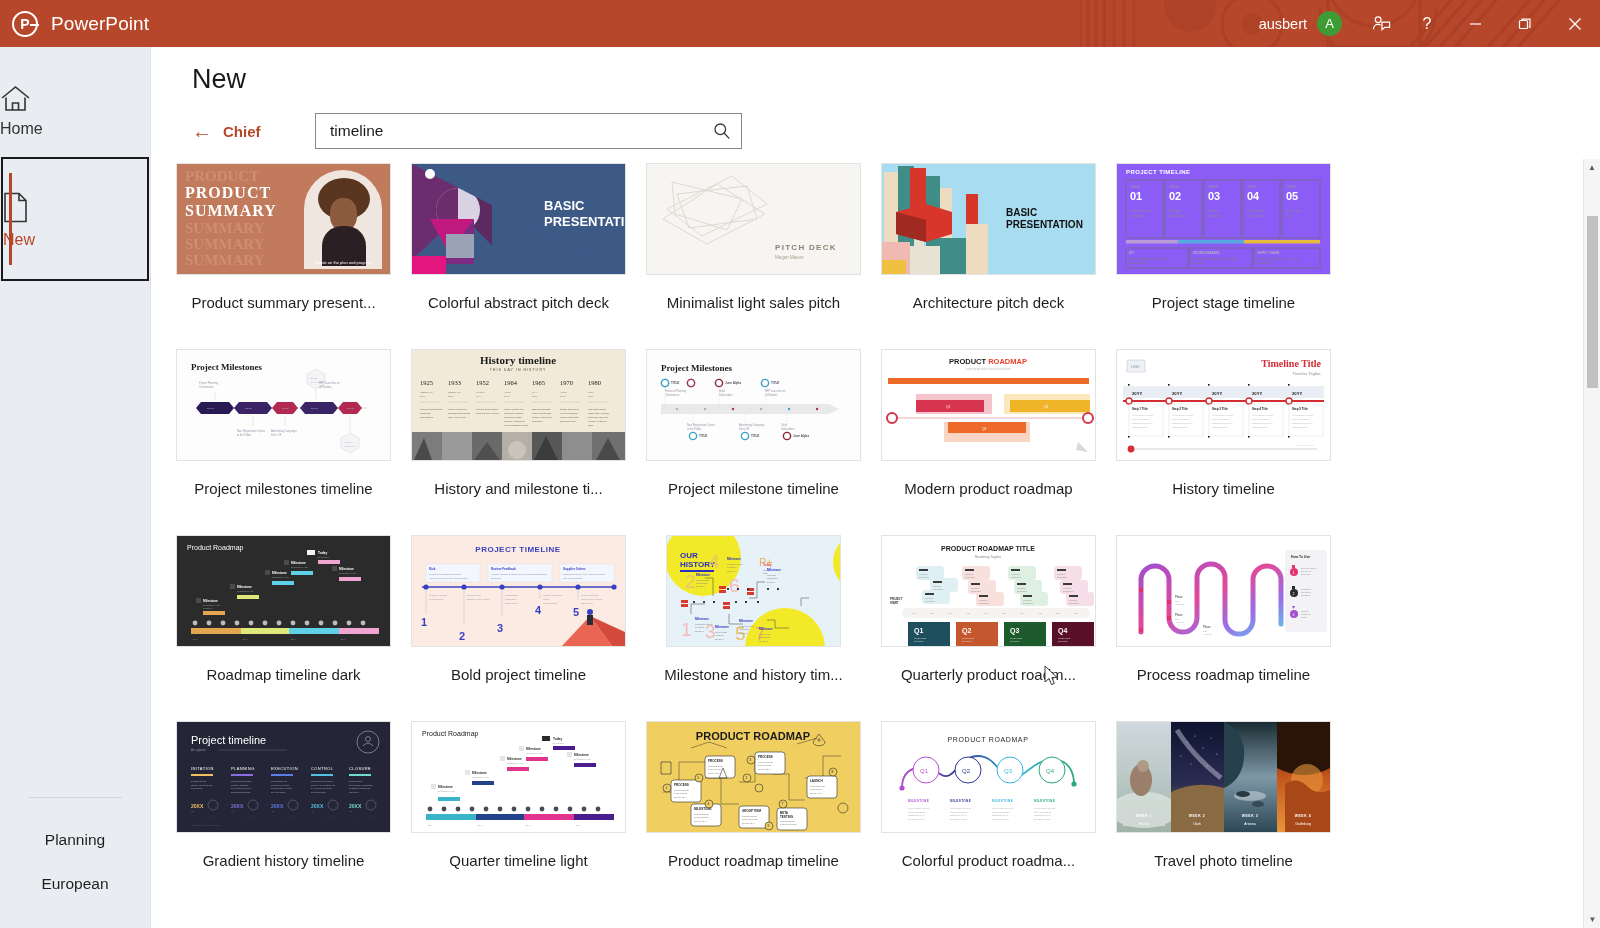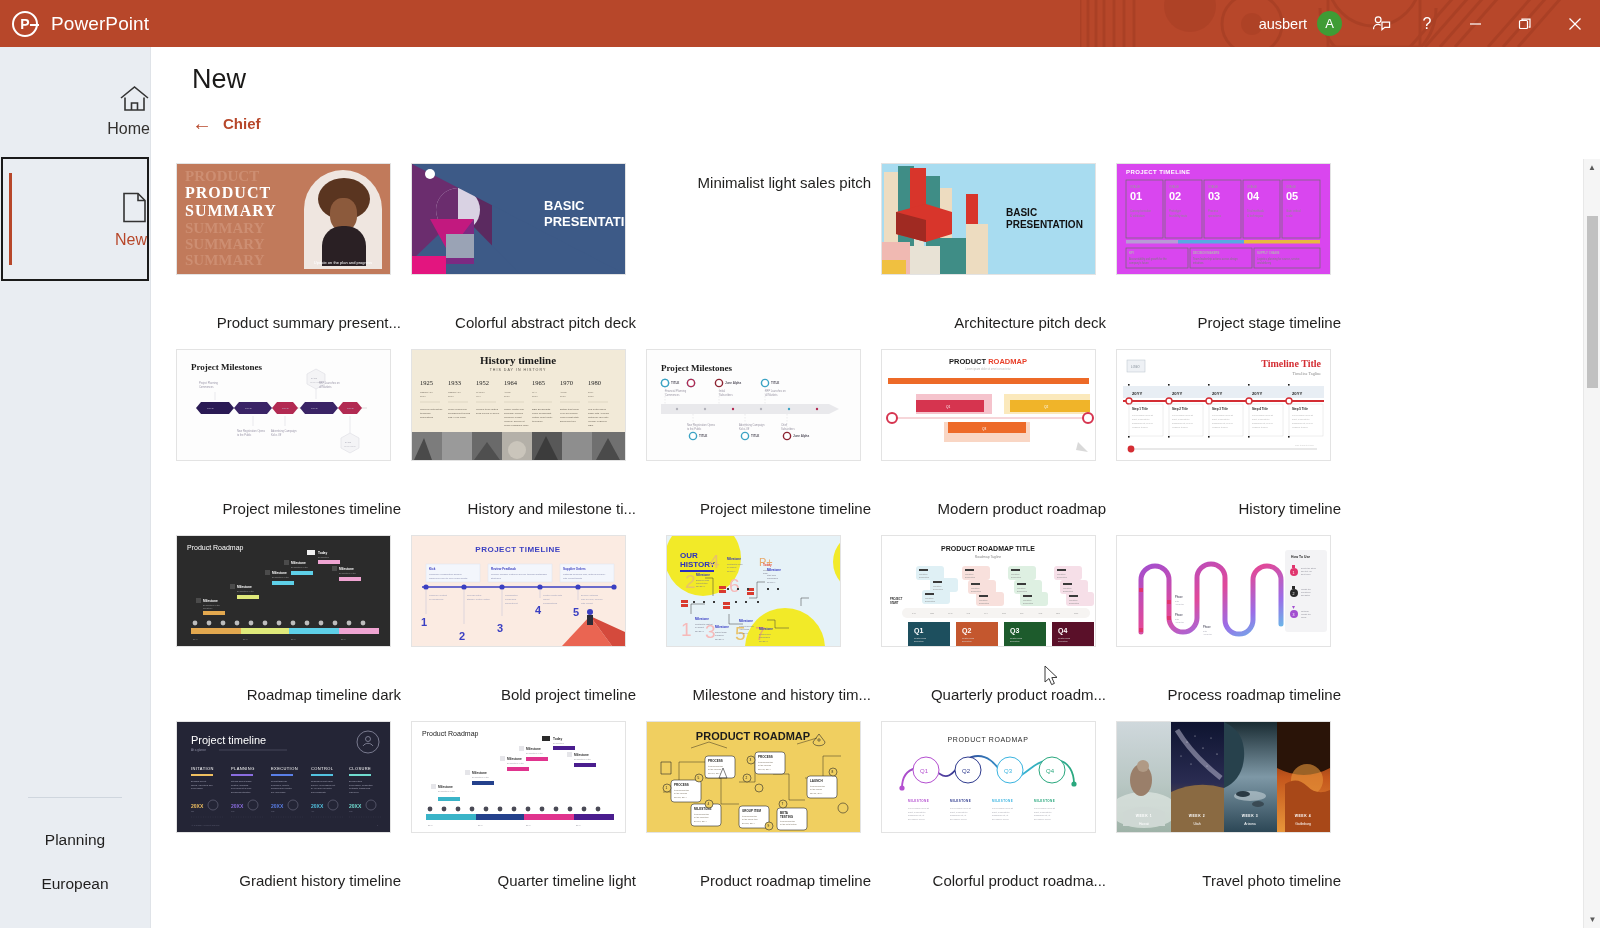--- a/index.html
+++ b/index.html
@@ -49,21 +49,21 @@
   .body-area { position: absolute; top: 47px; left: 0; width: 1600px; height: 881px; }
 
   
   .sidebar {
     position: absolute; left: 0; top: 0; width: 151px; height: 881px;
     background: #e9edf2; border-right: 1px solid #dfe3e8;
     display: flex; flex-direction: column;
   }
   .nav-item {
     position: relative; height: 98px; display: flex; flex-direction: column;
-    align-items: flex-end; justify-content: center; gap: 8px;
+    align-items: flex-start; justify-content: center; gap: 8px;
     font-size: 16px; color: #33312f; cursor: default;
   }
   .nav-item .ic { height: 34px; display: flex; align-items: flex-end; }
   .nav-item.selected {
     border: 2px solid #1a1a1a; color: #b7472a;
     height: 124px; margin: 0 1px;
   }
   .nav-item.selected::before {
     content: ""; position: absolute; left: 6px; top: 14px; bottom: 14px;
     width: 3px; background: #b7472a;
@@ -106,21 +106,21 @@
   
   .gridwrap {
     position: absolute; left: 0; top: 112px; width: 1449px; height: 769px;
     overflow: hidden;
   }
   .grid {
     display: grid; grid-template-columns: repeat(5, 235px);
     column-gap: 0; row-gap: 0; padding-left: 15px;
     justify-content: start;
   }
-  .cell { width: 235px; height: 186px; display: flex; flex-direction: column; align-items: flex-end; gap: 20px; }
+  .cell { width: 235px; height: 186px; display: flex; flex-direction: column; align-items: center; }
   .thumb-wrap { width: 235px; height: 120px; display: flex; align-items: center; justify-content: center; }
   .thumb {
     background: #fff; box-shadow: 0 0 0 1px #e3e3e3;
     overflow: hidden; position: relative;
   }
   .cap {
     margin-top: 15px; font-size: 15px; color: #201f1e; text-align: center;
     white-space: nowrap;
   }
 
@@ -248,20 +248,29 @@
 
   <div class="main">
 
     <div class="page-title">New</div>
 
     <div class="searchrow">
       <div class="back-link">
         <span class="back-arrow">←</span>
         <span>Chief</span>
       </div>
+      <div class="searchbox">
+        <input type="text" value="timeline" placeholder="Search for online templates and themes" style="">
+        <span class="mag">
+          <svg width="18" height="18" viewBox="0 0 18 18" fill="none" stroke="#3b3a39" stroke-width="1.3">
+            <circle cx="7.3" cy="7.3" r="5.3"></circle>
+              <line x1="11.3" y1="11.3" x2="16.3" y2="16.6"></line>
+          </svg>
+        </span>
+      </div>
     </div>
 
     <div class="gridwrap">
       <div class="grid">
 
         <div class="cell">
           <div class="thumb-wrap">
               <div class="thumb" style="width:213px;height:110px;background:#c17a5b">
             <div class="txt" style="left:8px;top:4px;font-size:15px;font-weight:bold;color:#cd8e72;font-family:'Liberation Serif',serif">PRODUCT</div>
             <div class="txt" style="left:8px;top:20px;font-size:16px;font-weight:bold;color:#ffffff;font-family:'Liberation Serif',serif;letter-spacing:1px">PRODUCT</div>
@@ -297,20 +306,34 @@
               <circle cx="18" cy="10" r="5" fill="#ffffff"></circle>
               <text x="132" y="46" fill="#fff" font-size="13" font-weight="bold" font-family="Liberation Sans">BASIC</text>
               <text x="132" y="62" fill="#fff" font-size="13" font-weight="bold" font-family="Liberation Sans">PRESENTATION</text>
             </svg>
           </div>
             </div>
           <div class="cap">Colorful abstract pitch deck</div>
         </div>
 
         <div class="cell">
+          <div class="thumb-wrap">
+              <div class="thumb" style="width:213px;height:110px;background:#f7f5f1">
+            <svg width="213" height="110" viewBox="0 0 213 110" style="position:absolute;left:0;top:0">
+              <g stroke="#ddd9d2" stroke-width="1" fill="none">
+                <path d="M20 45 L85 12 L120 40 L55 72 Z"></path>
+                <path d="M30 30 L100 22 L110 55 L42 64 Z"></path>
+                <path d="M16 55 L70 20 L118 50 L60 80 Z"></path>
+                <path d="M25 18 L95 35 L80 66 L28 50 Z"></path>
+              </g>
+              <text x="128" y="86" fill="#8a8275" font-size="8" font-weight="bold" letter-spacing="1.3" font-family="Liberation Sans">PITCH DECK</text>
+              <text x="128" y="95" fill="#a8a094" font-size="4.5" font-family="Liberation Sans">Megan Mason</text>
+            </svg>
+          </div>
+            </div>
           <div class="cap">Minimalist light sales pitch</div>
         </div>
 
         <div class="cell">
           <div class="thumb-wrap">
               <div class="thumb" style="width:213px;height:110px;background:#a8dcf0">
             <svg width="213" height="110" viewBox="0 0 213 110" style="position:absolute;left:0;top:0">
               <rect x="0" y="0" width="110" height="110" fill="#a8dcf0"></rect>
               <rect x="2" y="8" width="14" height="70" fill="#eddcc0"></rect>
               <rect x="16" y="2" width="16" height="80" fill="#3f8d86"></rect>
@@ -329,21 +352,21 @@
               <text x="124" y="52" fill="#111" font-size="10" font-weight="bold" font-family="Liberation Sans">BASIC</text>
               <text x="124" y="64" fill="#111" font-size="10" font-weight="bold" font-family="Liberation Sans">PRESENTATION</text>
             </svg>
           </div>
             </div>
           <div class="cap">Architecture pitch deck</div>
         </div>
 
         <div class="cell">
           <div class="thumb-wrap">
-              <div class="thumb" style="width:213px;height:110px;background:#d946ef">
+              <div class="thumb" style="width:213px;height:110px;background:#8b5cf6">
             <div class="txt" style="left:9px;top:5px;font-size:6px;font-weight:bold;color:#fff;letter-spacing:.4px">PROJECT TIMELINE</div>
             <svg width="213" height="110" viewBox="0 0 213 110" style="position:absolute;left:0;top:0">
               <g stroke="#6e6e6e" fill="none" stroke-width=".7">
                 <rect x="9" y="16" width="37" height="58"></rect>
                     <rect x="48" y="16" width="37" height="58"></rect>
                 <rect x="87" y="16" width="37" height="58"></rect>
                     <rect x="126" y="16" width="37" height="58"></rect>
                 <rect x="165" y="16" width="38" height="58"></rect>
               </g>
               <g fill="#9a9a9a" font-size="3" font-family="Liberation Sans">

